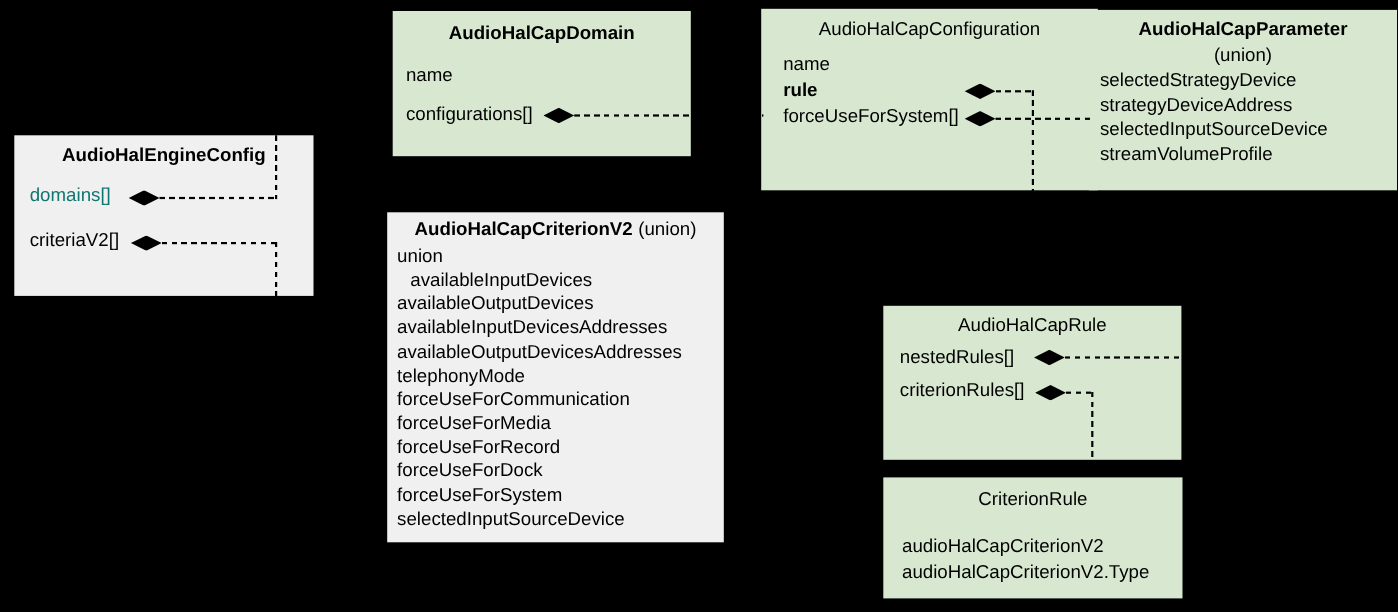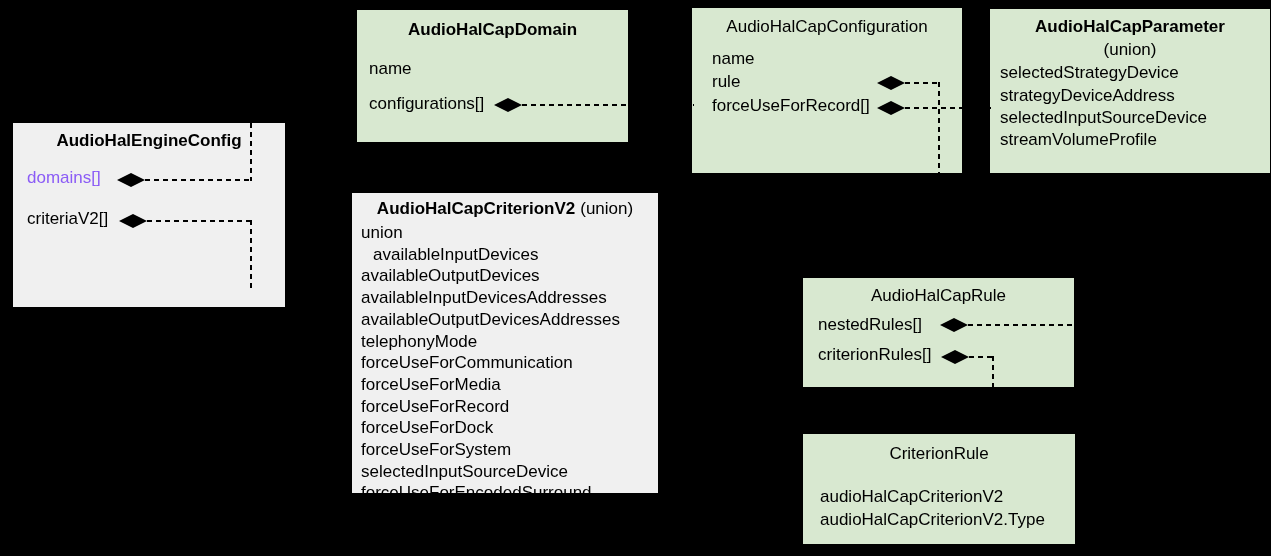--- a/index.html
+++ b/index.html
@@ -12,50 +12,50 @@
     color:#000;
   }
   .box{position:absolute;z-index:1;font-size:17px;}
   .box.green{background:#d8e8d0;}
   .box.gray{background:#f0f0f0;}
   .box-title{position:absolute;left:0;right:0;text-align:center;white-space:nowrap;}
   .box-subtitle{position:absolute;left:0;right:0;text-align:center;white-space:nowrap;}
   .bold{font-weight:bold;}
   .title-suffix{padding-left:5px;}
   .field{position:absolute;white-space:nowrap;}
-  .green-text{color:#8b5cf6;}
+  .green-text{color:#0f766e;}
   .hline{position:absolute;height:2px;z-index:3;
     background:repeating-linear-gradient(90deg,#000 0 5px,transparent 5px 9px);}
   .vline{position:absolute;width:2px;z-index:3;
     background:repeating-linear-gradient(180deg,#000 0 5px,transparent 5px 9px);}
   .diamond{position:absolute;width:28px;height:14px;background:#000;z-index:4;
     clip-path:polygon(50% 0,100% 50%,50% 100%,0 50%);}
 </style>
 </head>
 <body>
 
 <div class="canvas">
 
-  <div class="box gray" style="left:13px;top:123px;width:272px;height:184px;">
+  <div class="box gray" style="left:13px;top:123px;width:272px;height:146px;">
     <div class="box-title bold" style="top:8px;">AudioHalEngineConfig</div>
     <div class="field green-text" style="left:14px;top:45px;">domains[]</div>
     <div class="field" style="left:14px;top:86px;">criteriaV2[]</div>
   </div>
 
   <div class="box green" style="left:357px;top:10px;width:271px;height:132px;">
     <div class="box-title bold" style="top:10px;">AudioHalCapDomain</div>
     <div class="field" style="left:12px;top:49px;">name</div>
     <div class="field" style="left:12px;top:84px;">configurations[]</div>
   </div>
 
-  <div class="box green" style="left:692px;top:8px;width:270px;height:165px;">
+  <div class="box green" style="left:692px;top:8px;width:270px;height:165px;padding-left:36px;">
     <div class="box-title" style="top:9px;">AudioHalCapConfiguration</div>
     <div class="field" style="left:20px;top:41px;">name</div>
-    <div class="field" style="left:20px;top:64px;">rule</div>
-    <div class="field" style="left:20px;top:88px;">forceUseForRecord[]</div>
+    <div class="field" style="left:20px;top:64px;font-weight:bold;">rule</div>
+    <div class="field" style="left:20px;top:88px;">forceUseForSystem[]</div>
   </div>
 
   <div class="box green" style="left:990px;top:9px;width:280px;height:164px;">
     <div class="box-title bold" style="top:8px;">AudioHalCapParameter</div>
     <div class="box-subtitle" style="top:31px;">(union)</div>
     <div class="field" style="left:10px;top:77px;">strategyDeviceAddress</div>
     <div class="field" style="left:10px;top:54px;">selectedStrategyDevice</div>
     <div class="field" style="left:10px;top:99px;">selectedInputSourceDevice</div>
     <div class="field" style="left:10px;top:121px;">streamVolumeProfile</div>
   </div>
@@ -69,25 +69,24 @@
     <div class="field" style="left:9px;top:73px;">availableOutputDevices</div>
     <div class="field" style="left:9px;top:117px;">availableOutputDevicesAddresses</div>
     <div class="field" style="left:9px;top:95px;">availableInputDevicesAddresses</div>
     <div class="field" style="left:9px;top:139px;">telephonyMode</div>
     <div class="field" style="left:9px;top:160px;">forceUseForCommunication</div>
     <div class="field" style="left:9px;top:182px;">forceUseForMedia</div>
     <div class="field" style="left:9px;top:204px;">forceUseForRecord</div>
     <div class="field" style="left:9px;top:225px;">forceUseForDock</div>
     <div class="field" style="left:9px;top:247px;">forceUseForSystem</div>
     <div class="field" style="left:9px;top:269px;">selectedInputSourceDevice</div>
-    <div class="field" style="left:9px;top:290px;">forceUseForEncodedSurround</div>
     <div class="field" style="left:9px;top:312px;">forceUseForVibrateRinging</div>
   </div>
 
-  <div class="box green" style="left:803px;top:278px;width:271px;height:109px;">
+  <div class="box green" style="left:803px;top:278px;width:271px;height:140px;">
     <div class="box-title" style="top:8px;">AudioHalCapRule</div>
     <div class="field" style="left:15px;top:37px;">nestedRules[]</div>
     <div class="field" style="left:15px;top:67px;">criterionRules[]</div>
   </div>
 
   <div class="box green" style="left:803px;top:434px;width:272px;height:110px;">
     <div class="box-title" style="top:10px;">CriterionRule</div>
     <div class="field" style="left:17px;top:53px;">audioHalCapCriterionV2</div>
     <div class="field" style="left:17px;top:76px;">audioHalCapCriterionV2.Type</div>
   </div>

